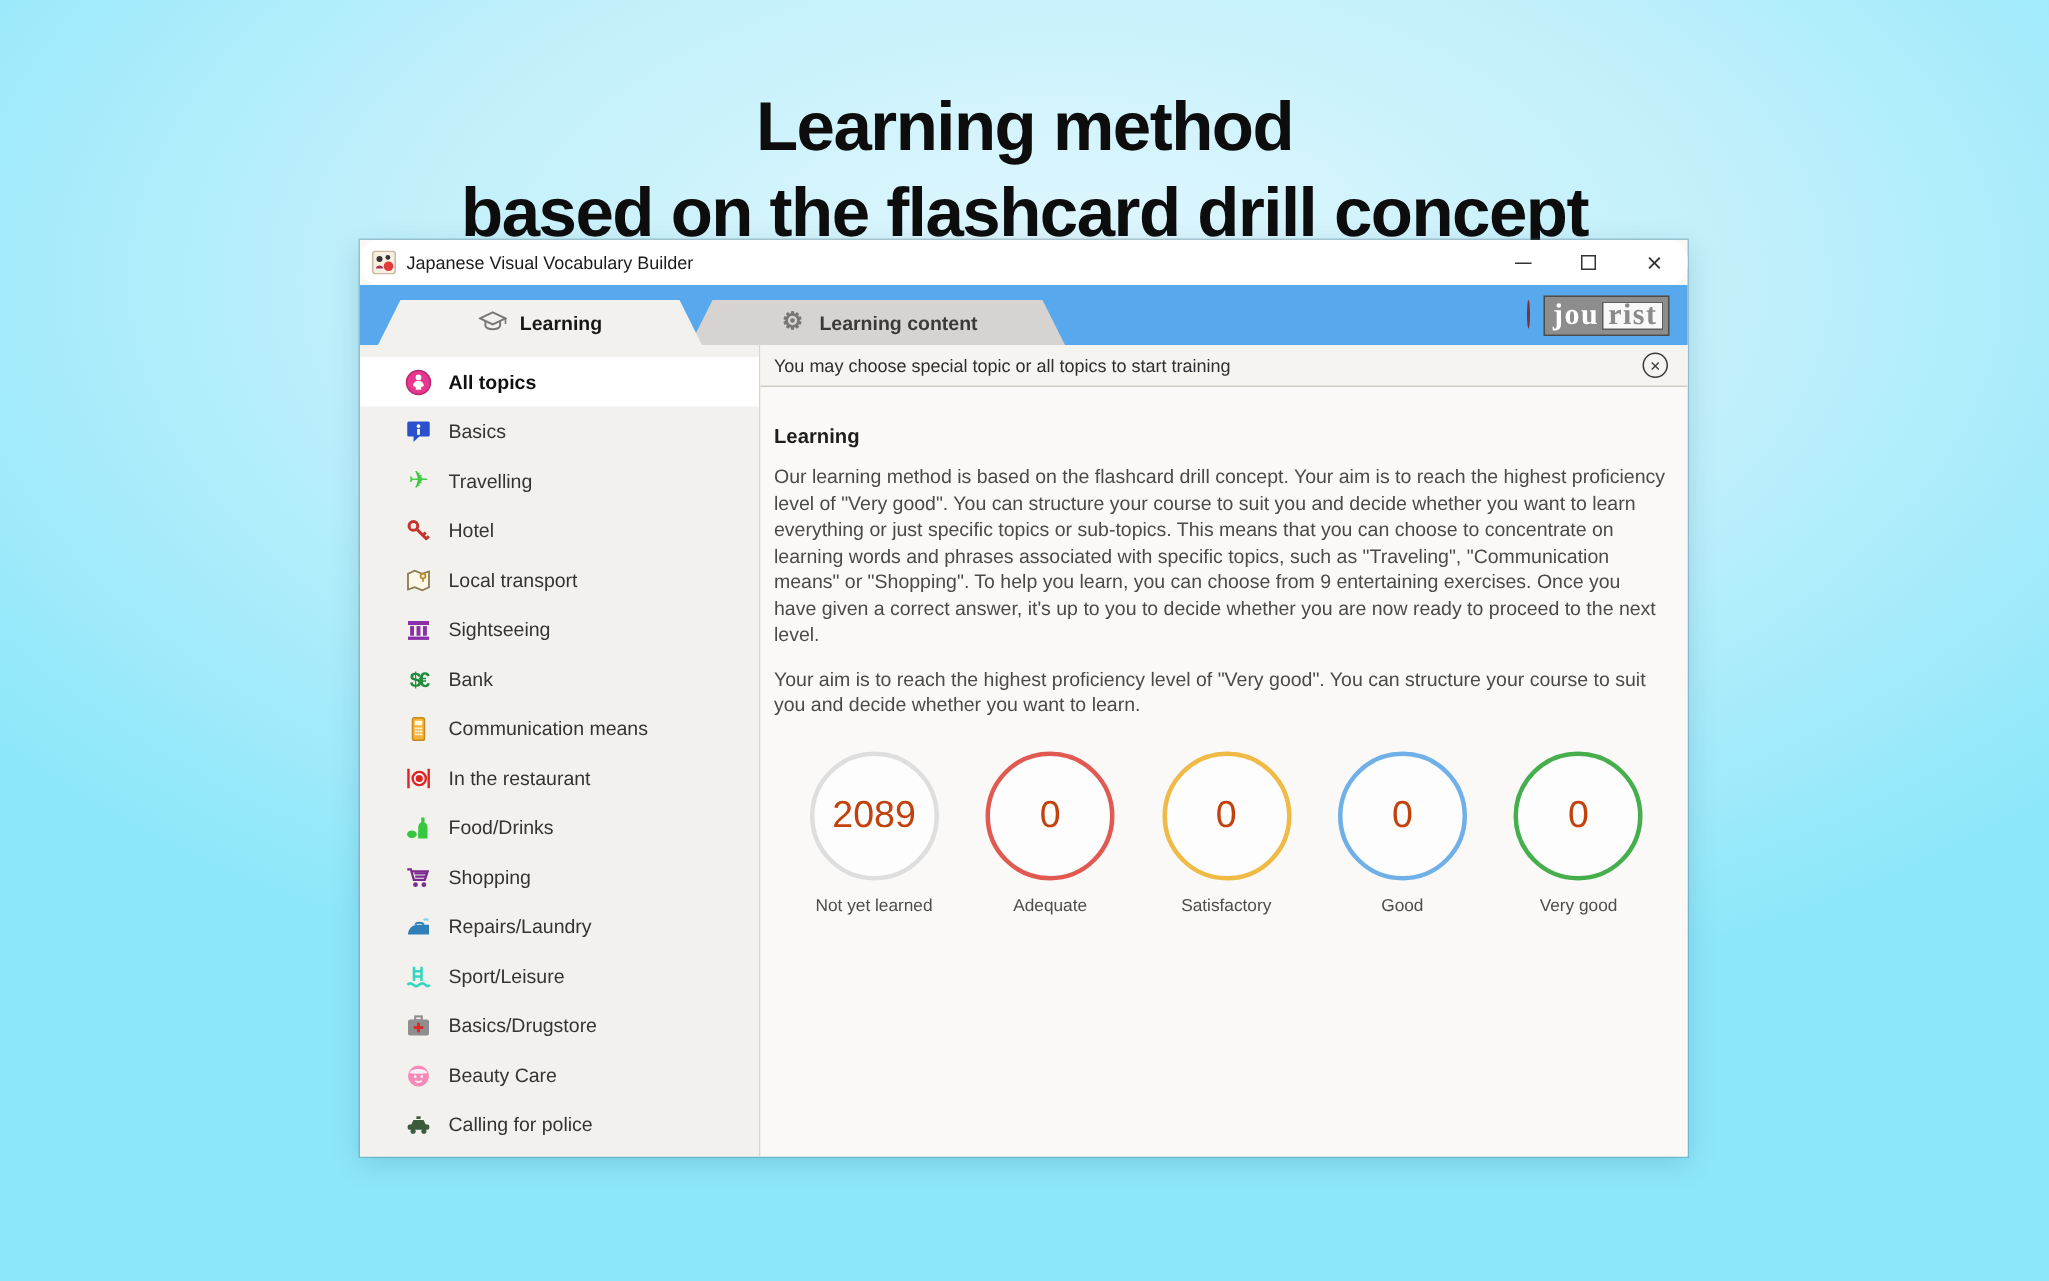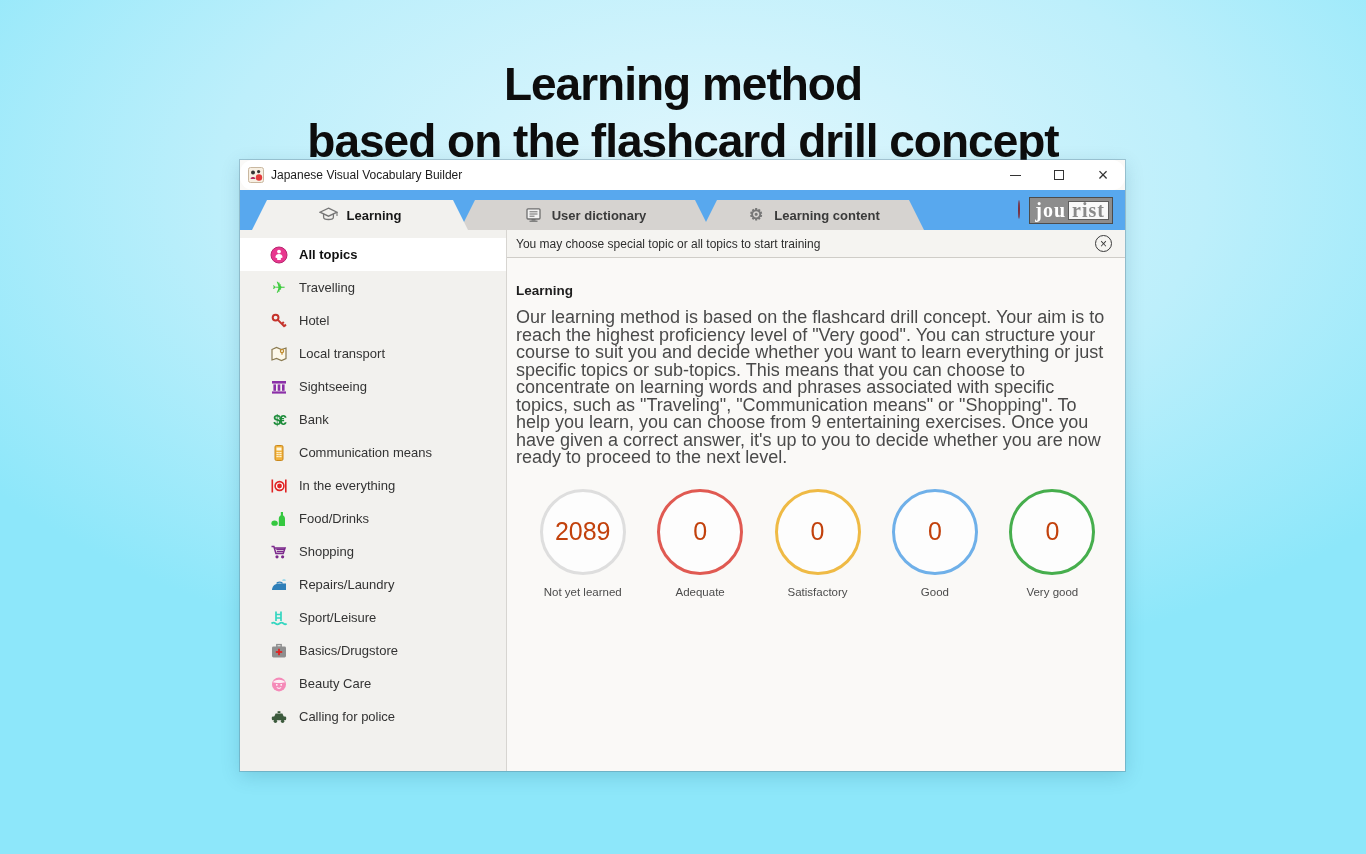--- a/index.html
+++ b/index.html
@@ -51,21 +51,21 @@
 
   .main { flex:1; background:#faf9f7; display:flex; flex-direction:column; min-width:0; }
   .notice { height:28px; background:#f5f4f1; border-bottom:1px solid #cfcdc8; display:flex;
     align-items:center; padding:0 13px 0 9px; font-size:12px; color:#2e2e2e; flex:0 0 auto;gap:37px; }
   .notice-close { margin-left:auto; display:flex; }
   .circle-x { display:flex; align-items:center; justify-content:center; width:17px; height:17px;
     border:1.5px solid #3a3a3a; border-radius:50%; font-size:12px; line-height:1; color:#3a3a3a; }
 
   .content { padding:13px 14px 0 9px; }
   .section-title { font-size:13.5px; font-weight:bold; color:#1e1e1e; margin:12px 0 11px; }
-  .para { font-size:18px; line-height:17.5px; color:#4a4a4a; margin-bottom:12px; max-width:600px; }
+  .para { font-size:13px; line-height:17.5px; color:#4a4a4a; margin-bottom:12px; max-width:600px; }
 
   .stats { display:flex; margin-top:22px; padding-left:8px; }
   .stat { width:120px; display:flex; flex-direction:column; align-items:center; }
   .stat-circle { width:86px; height:86px; border-radius:50%; border:3px solid #ddd; background:#fdfdfd;
     display:flex; align-items:center; justify-content:center; font-size:25px; color:#c2410c; }
   .stat-label { margin-top:11px; font-size:11.5px; color:#4c4c4c; }
 </style>
 </head>
 <body>
 
@@ -106,31 +106,20 @@
           <svg width="19" height="16" viewBox="0 0 19 16">
             <path d="M9.5 1.2L18 5.2 9.5 9.2 1 5.2z" fill="none" stroke="#777" stroke-width="1.3"></path>
             <path d="M4.6 7v3.2c0 1.3 2.2 2.3 4.9 2.3s4.9-1 4.9-2.3V7" fill="none" stroke="#777" stroke-width="1.3"></path>
             <path d="M18 5.2v3.8" stroke="#777" stroke-width="1.1"></path>
           </svg>
         </span>
     <span class="tab-label">Learning</span>
   </div>
       <div class="tab">
     <span class="side-ico tab-ico">
-          <svg width="17" height="17" viewBox="0 0 17 17">
-            <rect x="2" y="1.8" width="13" height="10.2" rx="1" fill="#f2f2f2" stroke="#6e6e6e" stroke-width="1.3"></rect>
-            <path d="M4.5 4.8h8M4.5 7h8M4.5 9.2h5" stroke="#6e6e6e" stroke-width="1"></path>
-            <rect x="6.5" y="12" width="4" height="1.6" fill="#6e6e6e"></rect>
-            <rect x="4.5" y="13.6" width="8" height="1.2" fill="#6e6e6e"></rect>
-          </svg>
-        </span>
-    <span class="tab-label">User dictionary</span>
-  </div>
-      <div class="tab">
-    <span class="side-ico tab-ico">
           <span class="gicon" style="color:#777;font-size:16px">⚙</span>
         </span>
     <span class="tab-label">Learning content</span>
   </div>
       <span class="brand">
         <span><span class="globe"></span></span>
         <span class="logo-box">
           <span class="logo-left">jou</span>
           <span class="logo-right">rist</span>
         </span>
@@ -142,20 +131,30 @@
     <div class="sidebar" id="sidebar">
         <div class="side-item selected">
     <span class="side-ico">
             <svg width="18" height="18" viewBox="0 0 18 18">
               <circle cx="9" cy="9" r="8" fill="#e8378e" stroke="#b82670" stroke-width="1"></circle>
               <circle cx="9" cy="5.6" r="1.9" fill="#fff"></circle>
               <path d="M9 8c-2.3 0-3.6 1.4-3.6 3.4l1.8.8v1.7h3.6v-1.7l1.8-.8C12.6 9.4 11.3 8 9 8z" fill="#fff"></path>
             </svg>
           </span>
     <span class="side-label">All topics</span>
+  </div>
+        <div class="side-item">
+    <span class="side-ico">
+            <svg width="18" height="18" viewBox="0 0 18 18">
+              <path d="M2.5 2h13a1 1 0 0 1 1 1v8a1 1 0 0 1-1 1H9.5l-3.8 3.6V12H2.5a1 1 0 0 1-1-1V3a1 1 0 0 1 1-1z" fill="#2b50cc"></path>
+              <circle cx="9" cy="5.1" r="1.2" fill="#fff"></circle>
+              <rect x="8.1" y="6.9" width="1.8" height="4" fill="#fff"></rect>
+            </svg>
+          </span>
+    <span class="side-label">Basics</span>
   </div>
         <div class="side-item">
     <span class="side-ico">
             <span class="gicon" style="color:#3ecb3e;font-size:16px">✈</span>
           </span>
     <span class="side-label">Travelling</span>
   </div>
         <div class="side-item">
     <span class="side-ico">
             <svg width="18" height="18" viewBox="0 0 18 18">
@@ -223,21 +222,21 @@
     <span class="side-ico">
             <svg width="18" height="18" viewBox="0 0 18 18">
               <g fill="#e02424">
                 <rect x="1.5" y="2.5" width="1.6" height="13"></rect>
                 <circle cx="9.5" cy="9" r="5.2"></circle>
                 <rect x="15" y="2.5" width="1.6" height="13"></rect>
               </g>
               <circle cx="9.5" cy="9" r="3" fill="none" stroke="#fff" stroke-width="1.2"></circle>
             </svg>
           </span>
-    <span class="side-label">In the everything</span>
+    <span class="side-label">In the restaurant</span>
   </div>
         <div class="side-item">
     <span class="side-ico">
             <svg width="18" height="18" viewBox="0 0 18 18">
               <g fill="#35c83f">
                 <path d="M10.8 2H13v3.2c1.4.8 2 2 2 3.6V16H8.8V8.8c0-1.6.6-2.8 2-3.6z"></path>
                 <ellipse cx="4.6" cy="13.2" rx="3.2" ry="2.6"></ellipse>
               </g>
             </svg>
           </span>
@@ -320,20 +319,21 @@
     <div class="main">
       <div class="notice">
         <span>You may choose special topic or all topics to start training</span>
         <span class="notice-close" id="notice-close">
             <span class="circle-x">×</span>
           </span>
       </div>
       <div class="content">
         <div class="section-title">Learning</div>
         <p class="para">Our learning method is based on the flashcard drill concept. Your aim is to reach the highest proficiency level of "Very good". You can structure your course to suit you and decide whether you want to learn everything or just specific topics or sub-topics. This means that you can choose to concentrate on learning words and phrases associated with specific topics, such as "Traveling", "Communication means" or "Shopping". To help you learn, you can choose from 9 entertaining exercises. Once you have given a correct answer, it's up to you to decide whether you are now ready to proceed to the next level.</p>
+        <p class="para">Your aim is to reach the highest proficiency level of "Very good". You can structure your course to suit you and decide whether you want to learn.</p>
         <div class="stats" id="stats">
             <div class="stat">
     <div class="stat-circle" style="border-color: rgb(222, 222, 222);">
                 <span class="stat-value">2089</span>
               </div>
     <div class="stat-label">Not yet learned</div>
   </div>
             <div class="stat">
     <div class="stat-circle" style="border-color: rgb(224, 90, 82);">
                 <span class="stat-value">0</span>

